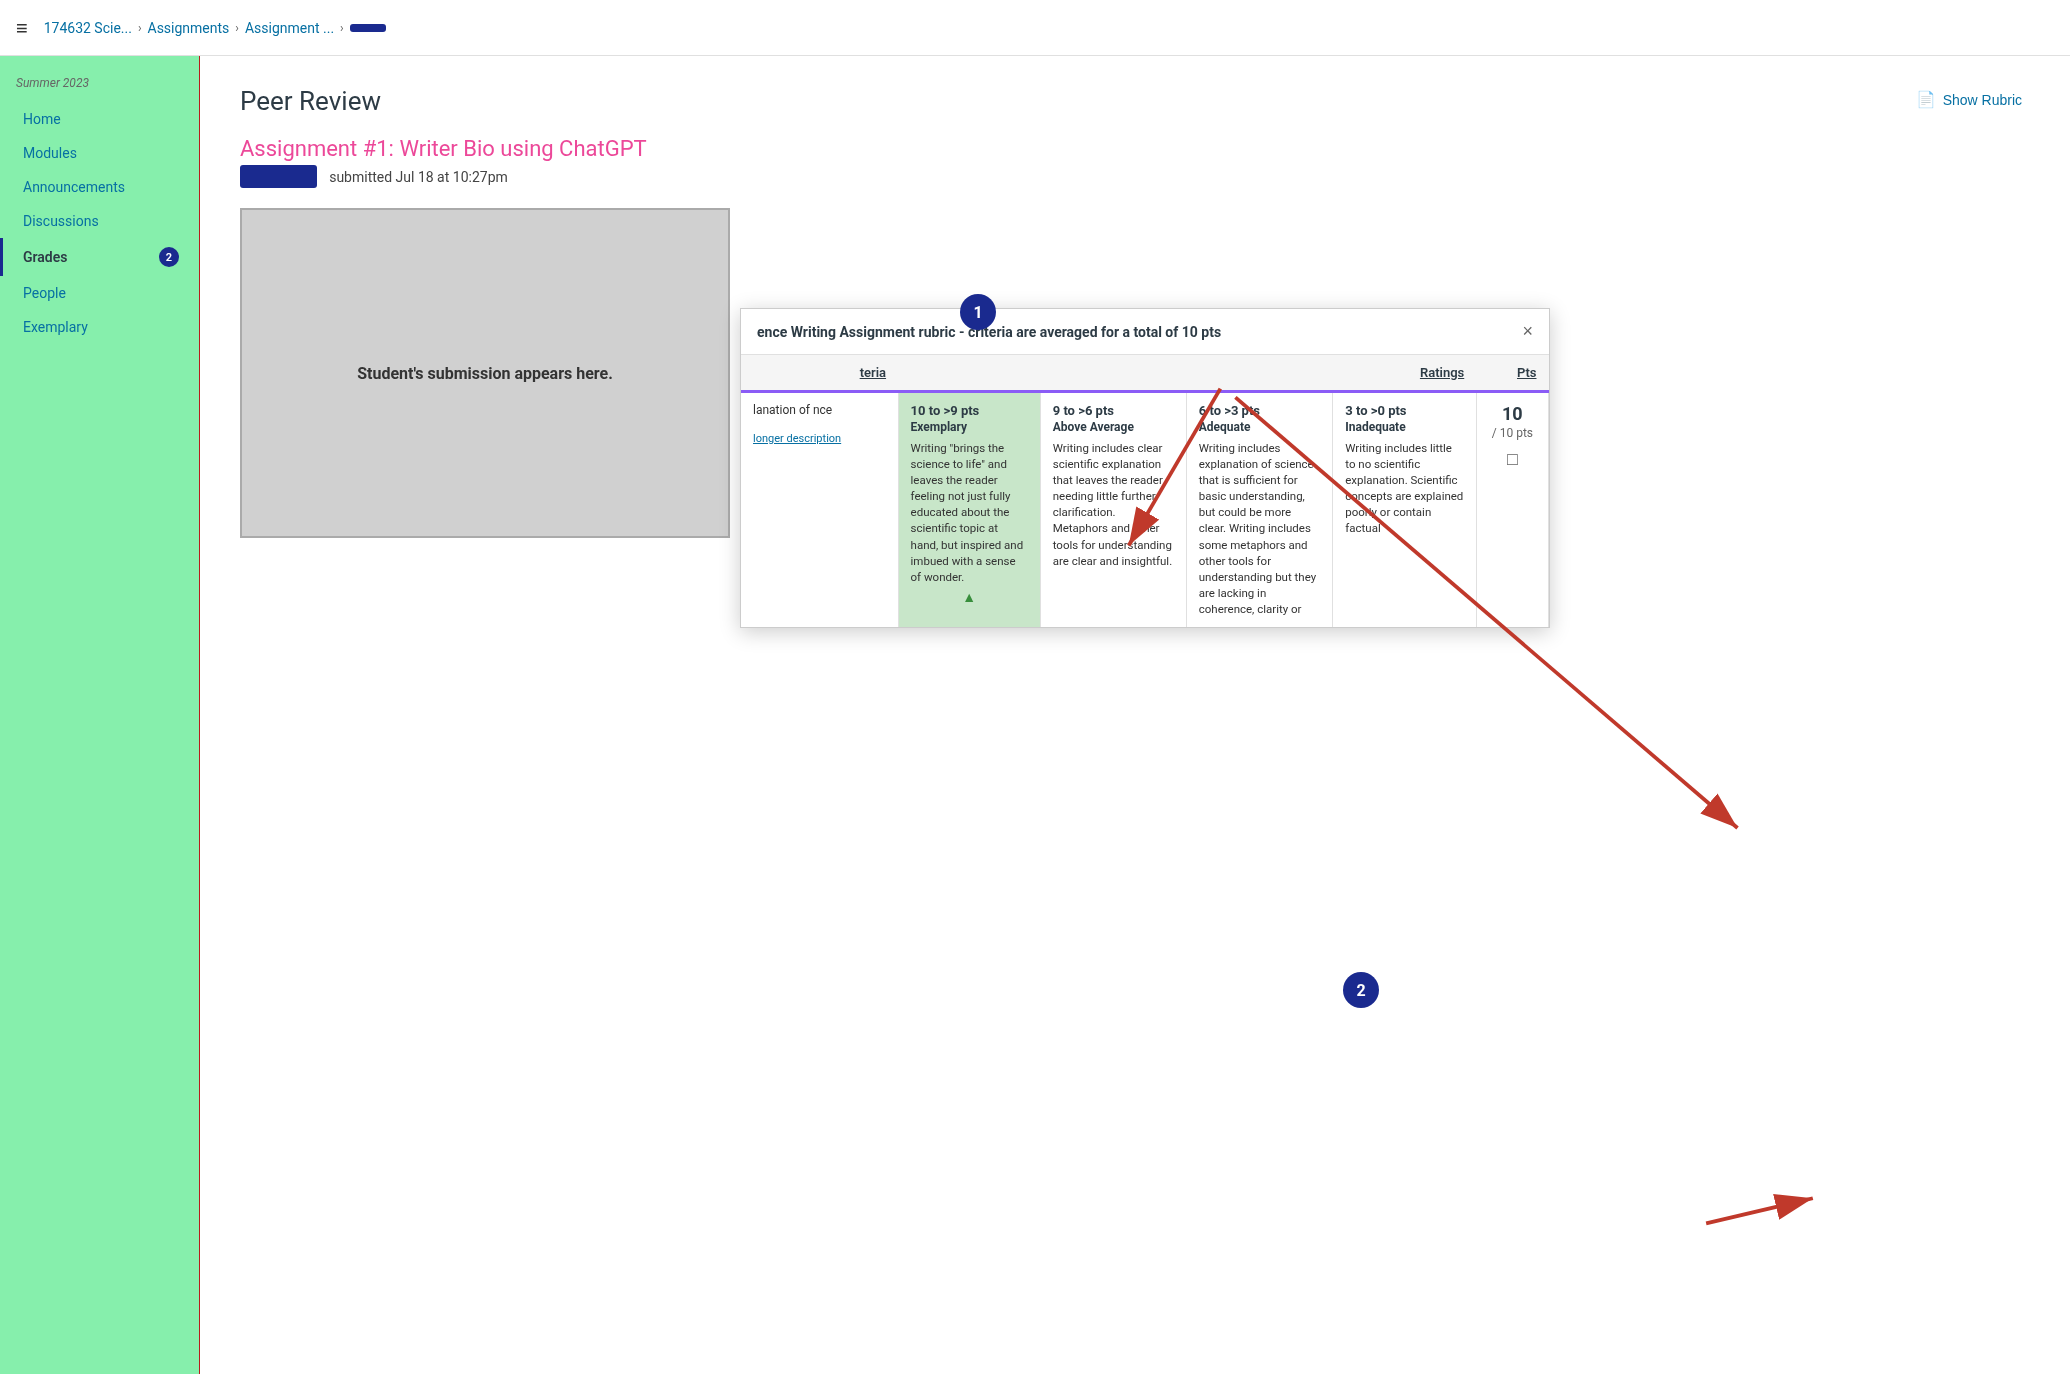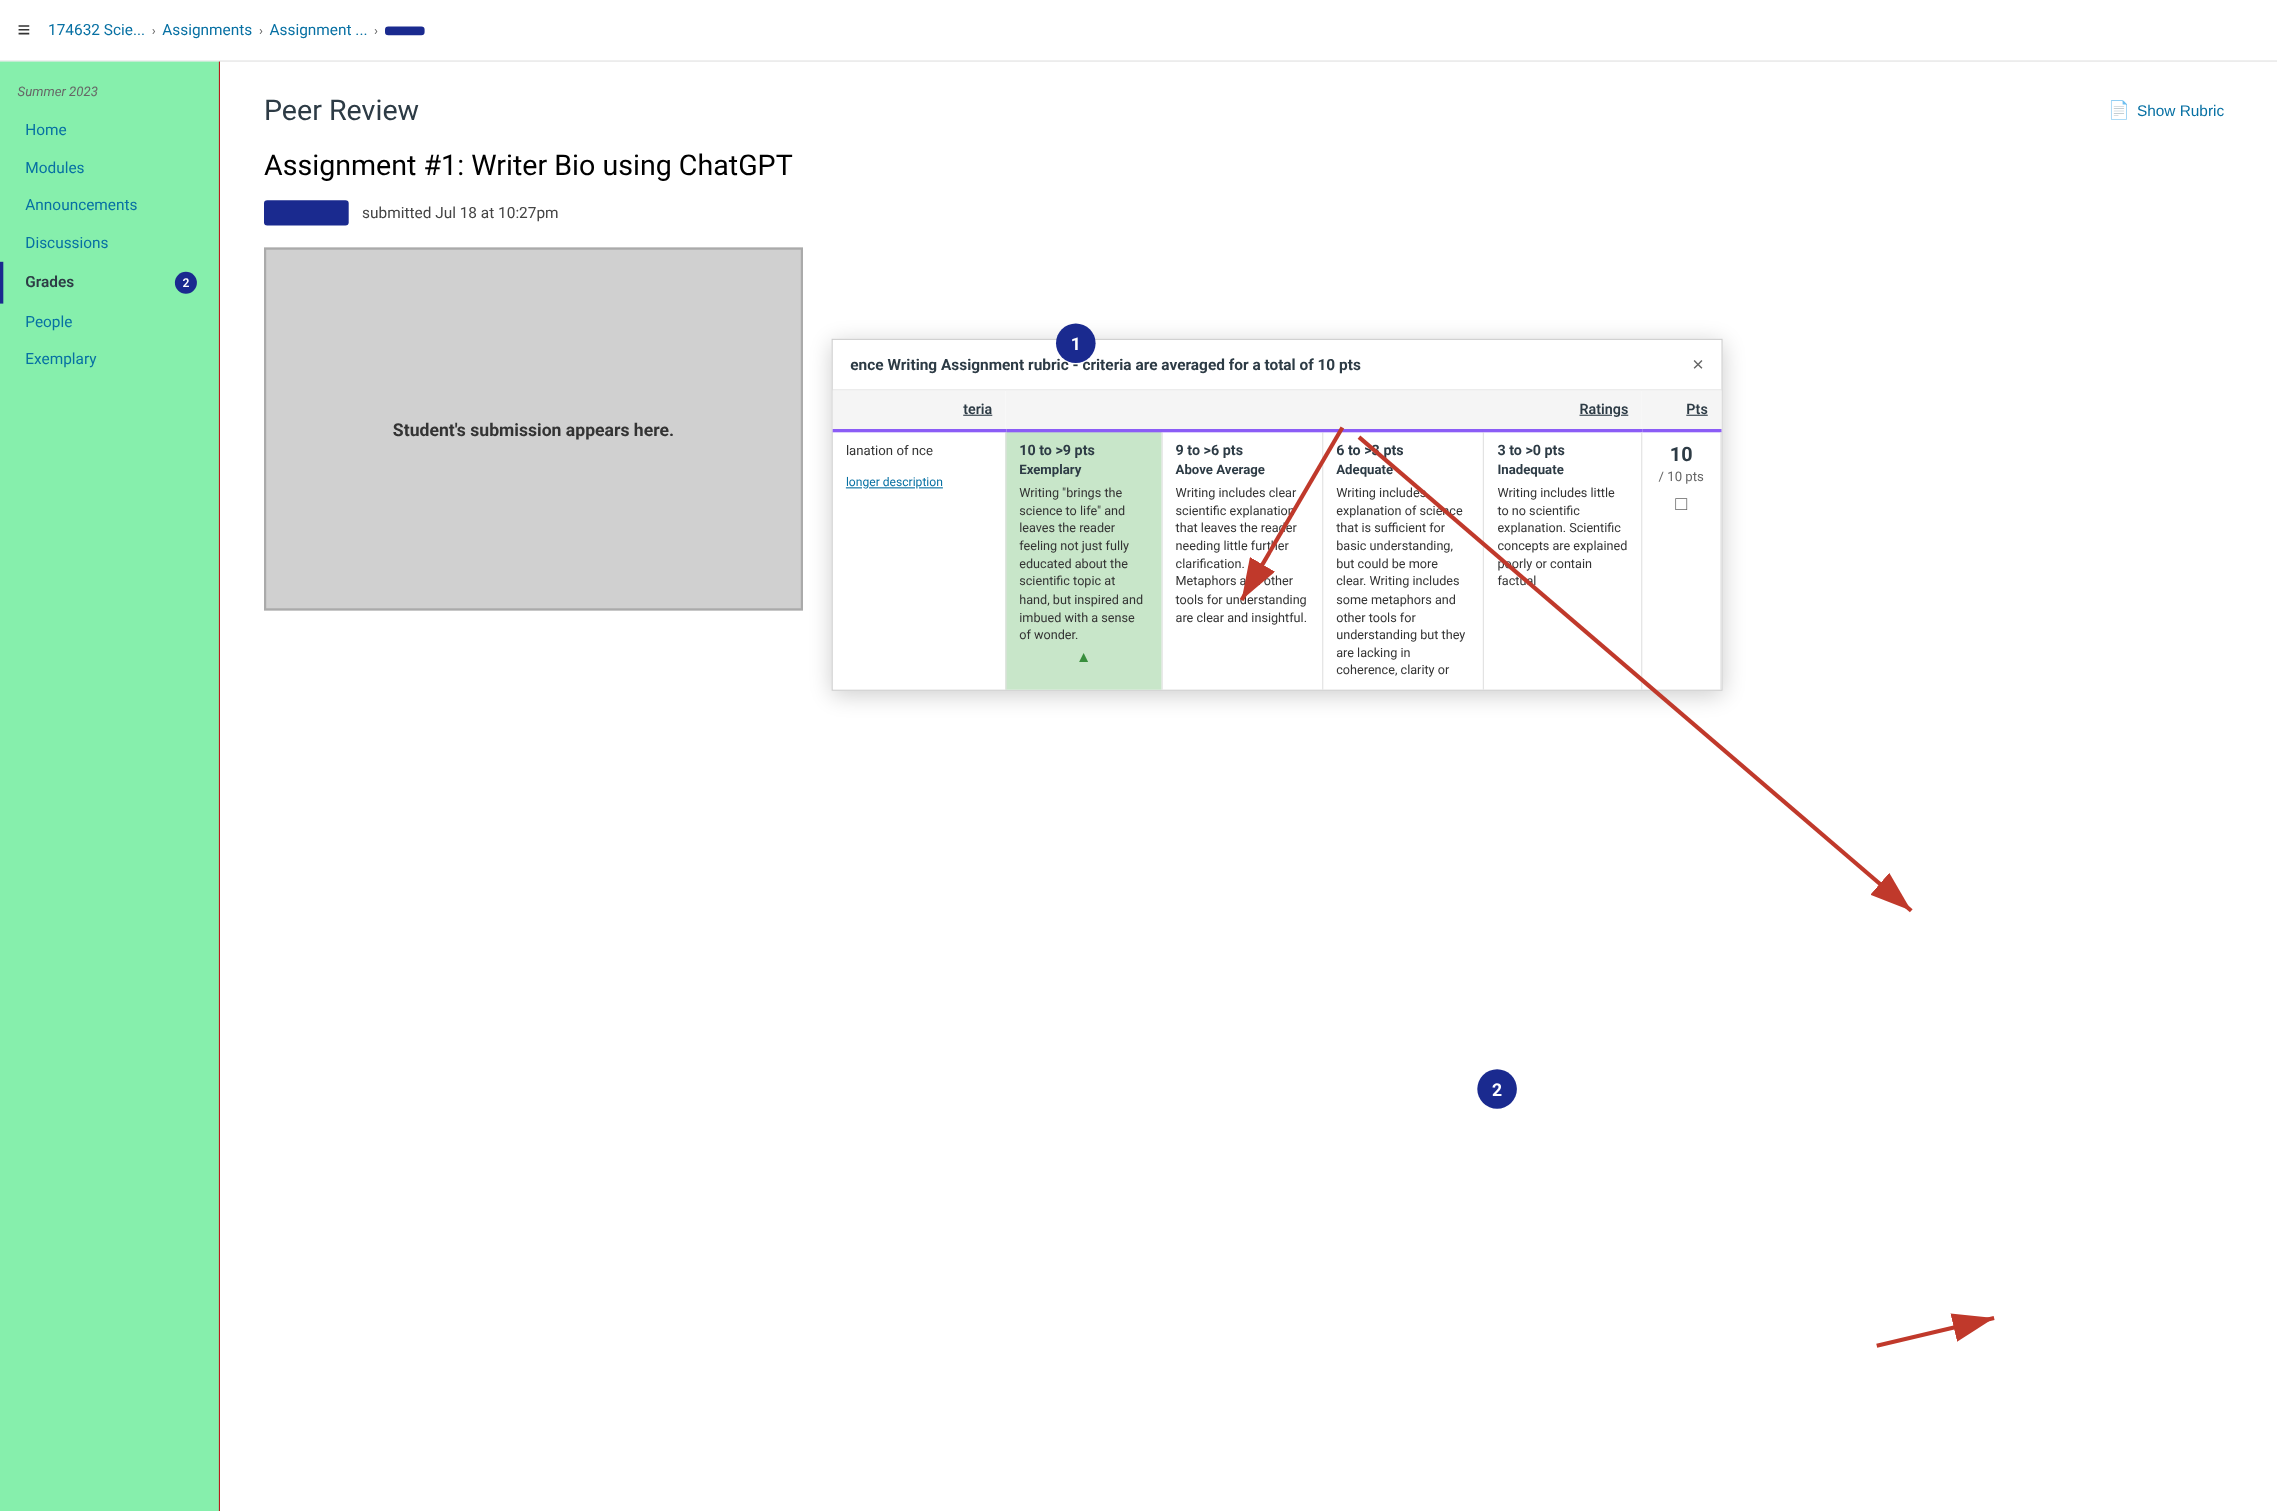--- a/index.html
+++ b/index.html
@@ -118,24 +118,24 @@
       color: #0770a3;
       cursor: pointer;
       font-size: 14px;
       border: none;
       background: none;
       padding: 4px 8px;
     }
     .rubric-icon { font-size: 16px; }
 
     .assignment-title {
-      font-size: 26px;
-      font-weight: bold;
-      margin-bottom: 16px;
-      color: #000000;
+      font-size: 22px;
+      font-weight: bold;
+      margin-bottom: 4px;
+      color: #ec4899;
     }
     .assignment-title span {
       font-weight: normal;
     }
     .student-bar {
       display: flex;
       align-items: center;
       gap: 12px;
       margin-bottom: 20px;
     }
@@ -166,21 +166,21 @@
       font-weight: bold;
       font-size: 16px;
       color: #333;
       text-align: right;
     }
 
     
     .rubric-overlay {
       position: absolute;
       top: 252px;
-      left: 556px;
+      left: 540px;
       width: 810px;
       background: #fff;
       border: 1px solid #ccc;
       box-shadow: 0 4px 20px rgba(0,0,0,0.2);
       z-index: 10;
     }
     .rubric-header {
       display: flex;
       justify-content: space-between;
       align-items: center;

